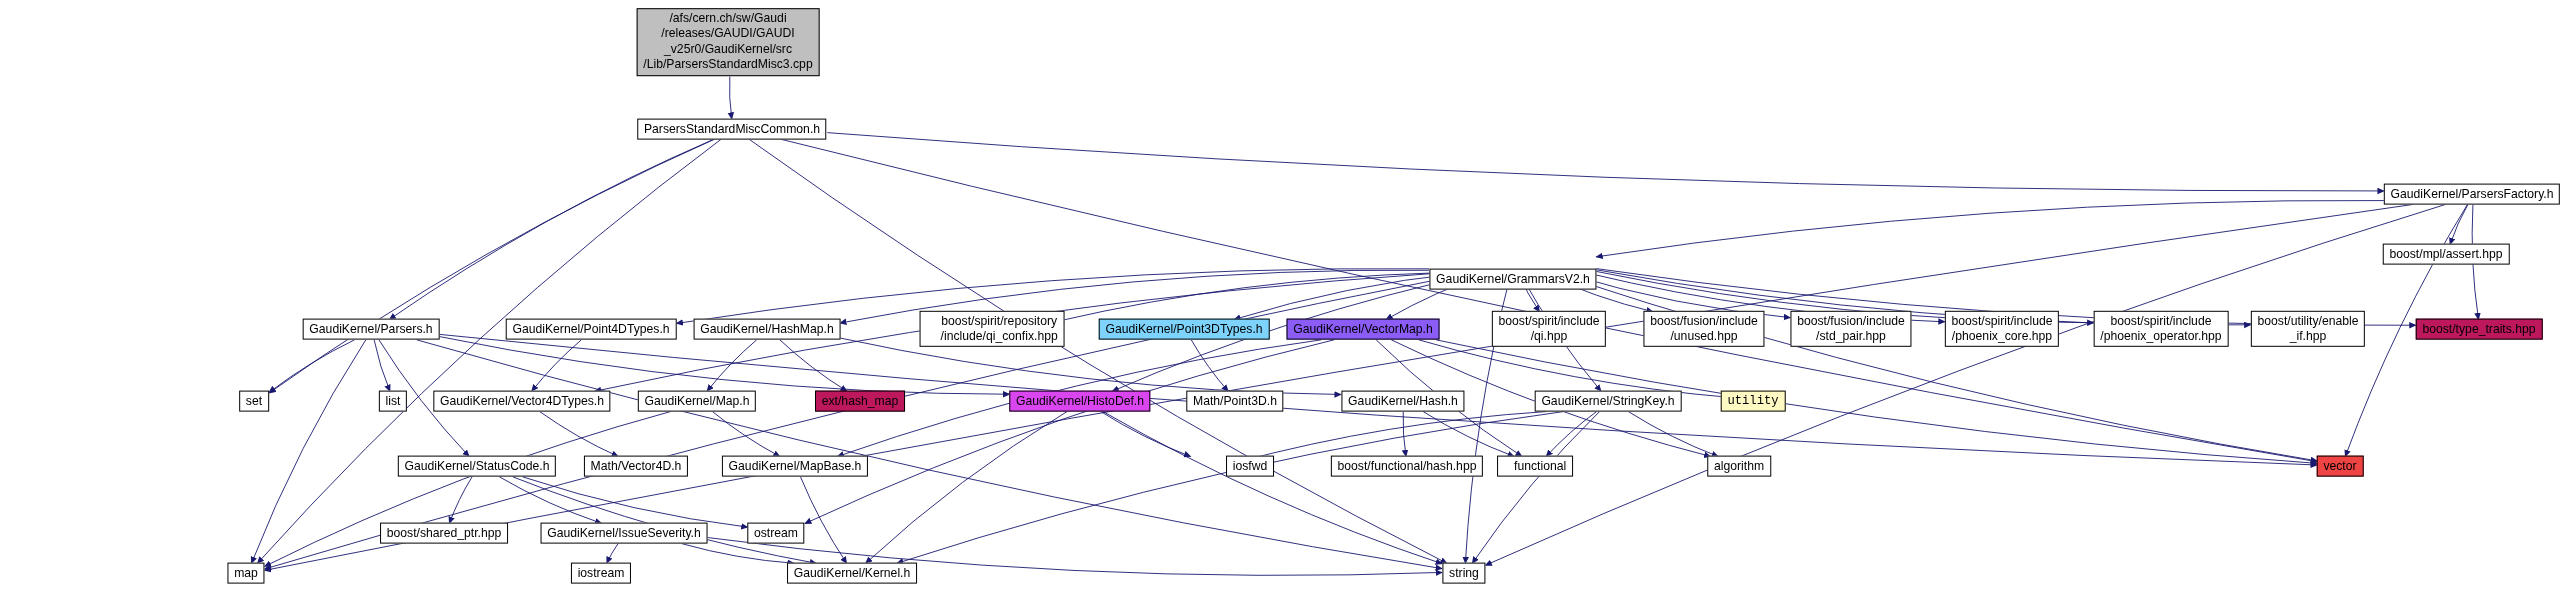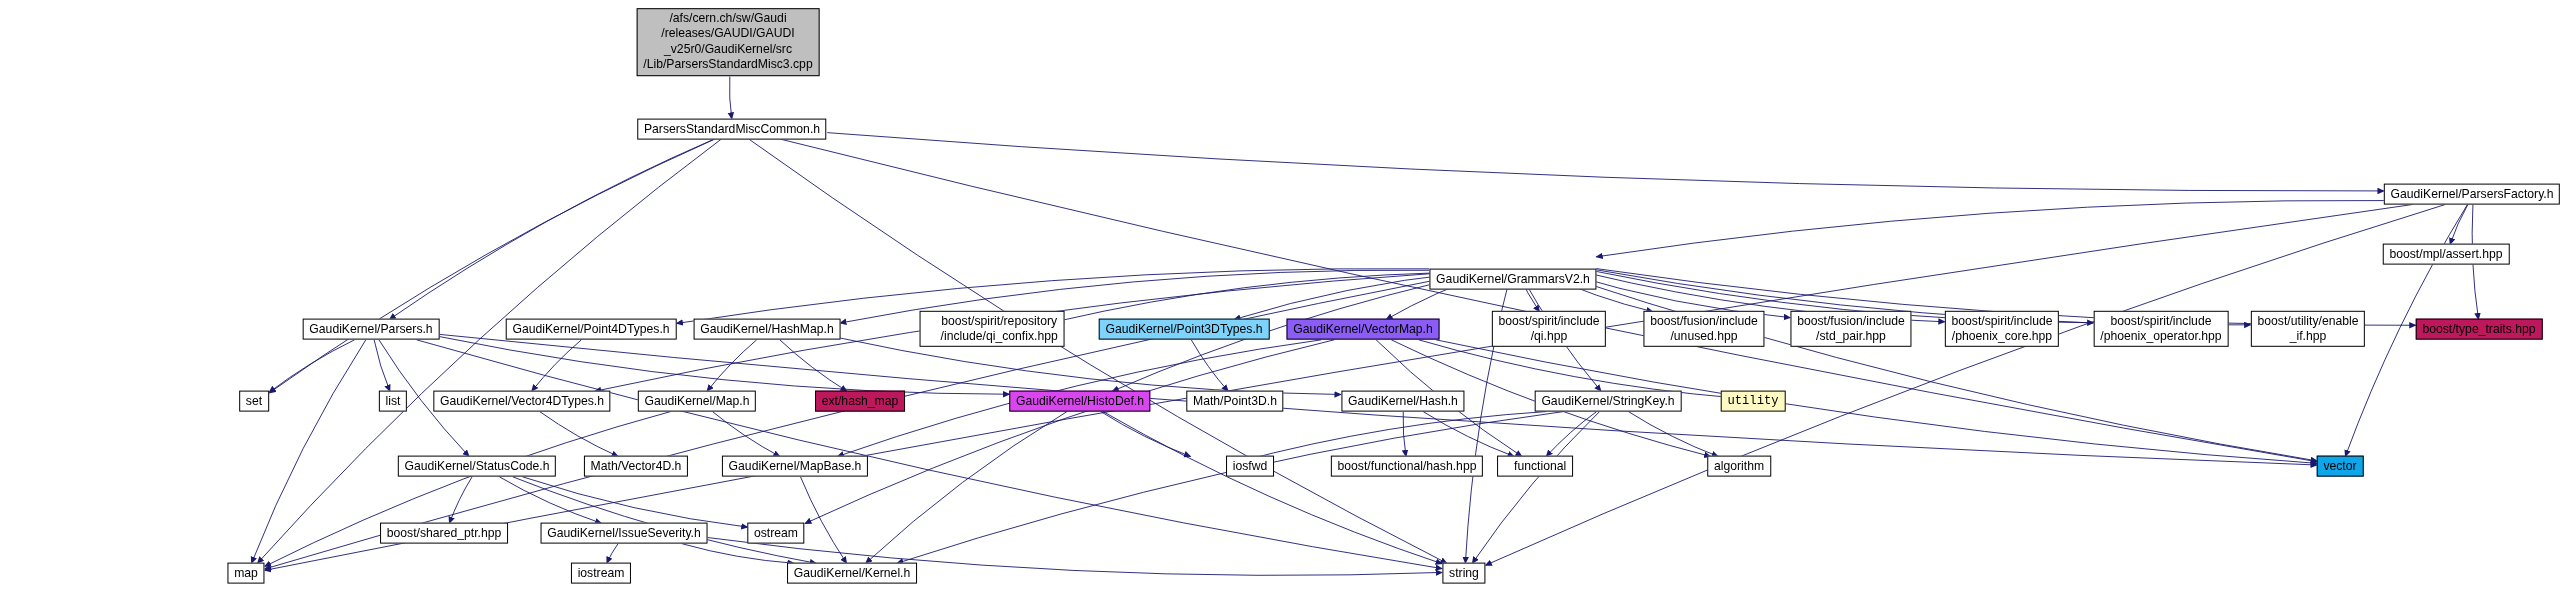--- a/index.html
+++ b/index.html
@@ -163,21 +163,21 @@
       <div class="node link" style="left: 1403px; top: 401px; background: rgb(255, 255, 255); border-color: rgb(0, 0, 0);">GaudiKernel/Hash.h</div>
       <div class="node link" style="left: 1608px; top: 401px; background: rgb(255, 255, 255); border-color: rgb(0, 0, 0);">GaudiKernel/StringKey.h</div>
       <div class="node" style="left: 1753px; top: 401px; background: #fef9c3; border-color: rgb(0, 0, 0); font-family: Liberation Mono, monospace;">utility</div>
       <div class="node link" style="left: 477px; top: 466px; background: rgb(255, 255, 255); border-color: rgb(0, 0, 0);">GaudiKernel/StatusCode.h</div>
       <div class="node" style="left: 636px; top: 466px; background: rgb(255, 255, 255); border-color: rgb(0, 0, 0);">Math/Vector4D.h</div>
       <div class="node link" style="left: 795px; top: 466px; background: rgb(255, 255, 255); border-color: rgb(0, 0, 0);">GaudiKernel/MapBase.h</div>
       <div class="node" style="left: 1211px; top: 466px; background: rgb(255, 255, 255); border-color: rgb(0, 0, 0); margin-left: 39px;">iosfwd</div>
       <div class="node" style="left: 1407px; top: 466px; background: rgb(255, 255, 255); border-color: rgb(0, 0, 0);">boost/functional/hash.hpp</div>
       <div class="node" style="left: 1535px; top: 466px; background: rgb(255, 255, 255); border-color: rgb(0, 0, 0); padding-left: 16px;">functional</div>
       <div class="node" style="left: 1739px; top: 466px; background: rgb(255, 255, 255); border-color: rgb(0, 0, 0);">algorithm</div>
-      <div class="node" style="left: 2340px; top: 466px; background: #0ea5e9; border-color: rgb(0, 0, 0);">vector</div>
+      <div class="node" style="left: 2340px; top: 466px; background: #ef4444; border-color: rgb(0, 0, 0);">vector</div>
       <div class="node" style="left: 444px; top: 533px; background: rgb(255, 255, 255); border-color: rgb(0, 0, 0);">boost/shared_ptr.hpp</div>
       <div class="node link" style="left: 624px; top: 533px; background: rgb(255, 255, 255); border-color: rgb(0, 0, 0);">GaudiKernel/IssueSeverity.h</div>
       <div class="node" style="left: 776px; top: 533px; background: rgb(255, 255, 255); border-color: rgb(0, 0, 0);">ostream</div>
       <div class="node" style="left: 246px; top: 573px; background: rgb(255, 255, 255); border-color: rgb(0, 0, 0);">map</div>
       <div class="node" style="left: 601px; top: 573px; background: rgb(255, 255, 255); border-color: rgb(0, 0, 0);">iostream</div>
       <div class="node link" style="left: 852px; top: 573px; background: rgb(255, 255, 255); border-color: rgb(0, 0, 0);">GaudiKernel/Kernel.h</div>
       <div class="node" style="left: 1464px; top: 573px; background: rgb(255, 255, 255); border-color: rgb(0, 0, 0);">string</div>
     </div>
 </div>
 

